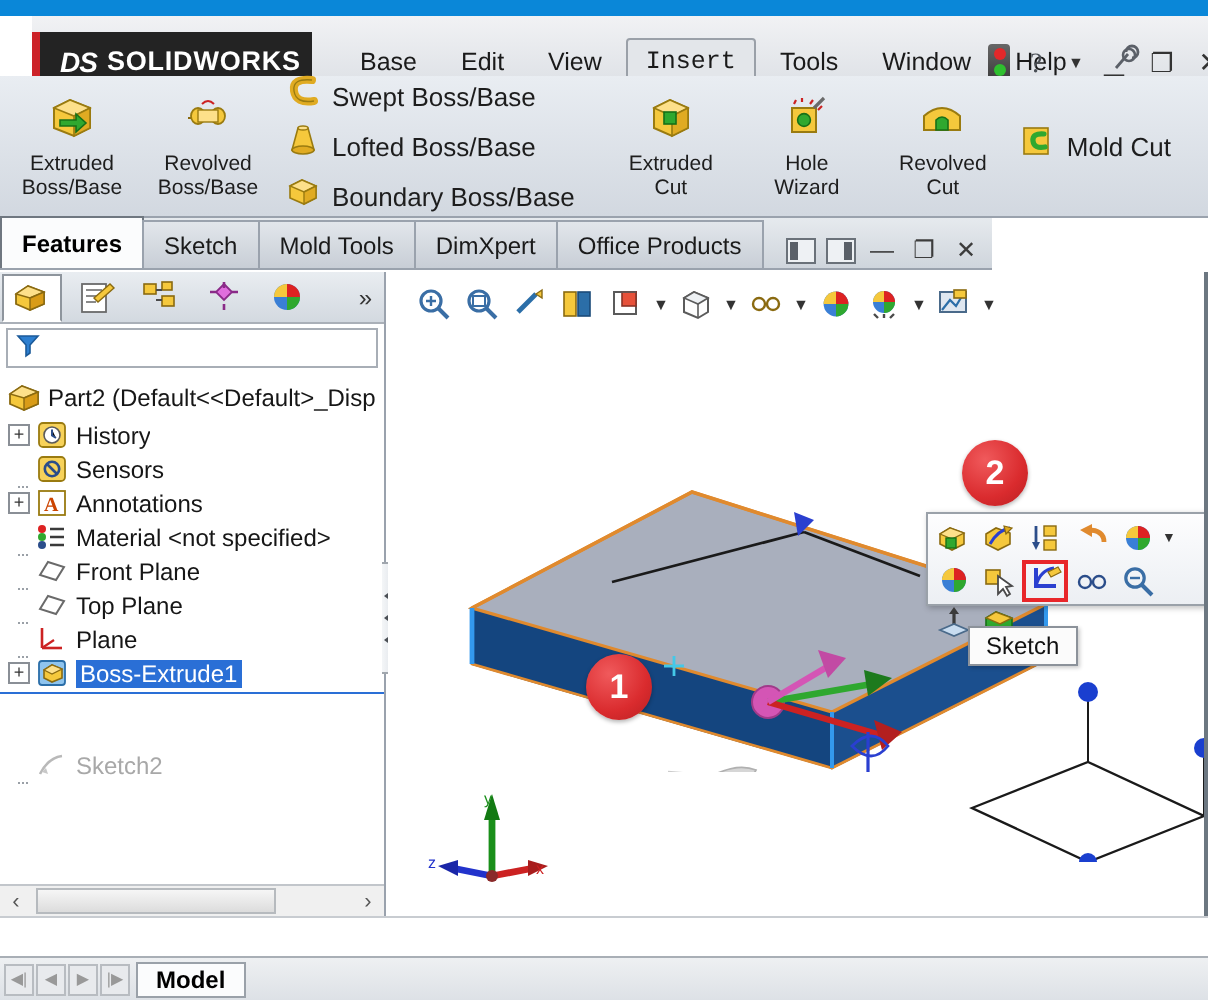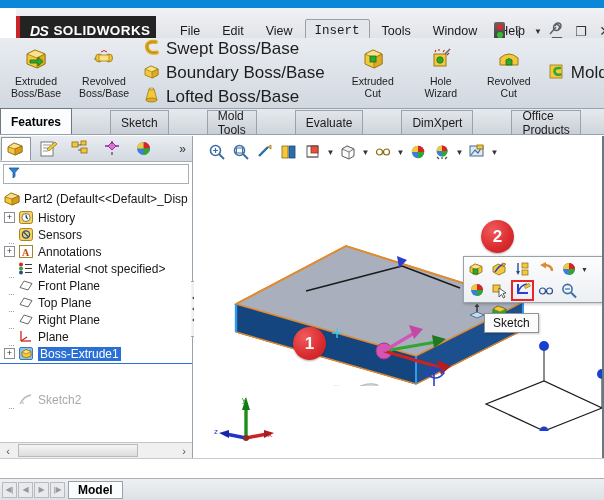--- a/index.html
+++ b/index.html
@@ -70,30 +70,30 @@
   .rb-sep { width: 1px; background: #b0b7c0; margin: 5px 3px; }
   .rb-big {
     width: 68px; height: 100%; display: flex; flex-direction: column;
     align-items: center; justify-content: center; cursor: default; gap: 1px;
   }
   .rb-big .lbl { font-size: 10.5px; color: #1d1d1d; text-align: center; line-height: 11px; }
   .rb-small-col { display: flex; flex-direction: column; justify-content: center; height: 100%; gap: 1px; }
   .rb-small {
     display: flex; align-items: center; gap: 5px; padding: 1px 4px; cursor: default;
   }
-  .rb-small .lbl { font-size: 17px; color: #1d1d1d; white-space: nowrap; }
+  .rb-small .lbl { font-size: 13px; color: #1d1d1d; white-space: nowrap; }
 
   
   .icn { position: relative; display: inline-block; flex: none; }
 
   
   .cmdtabs {
-    position: absolute; left: 0; top: 109px; width: 604px; height: 26px;
+    position: absolute; left: 0; top: 109px; width: 496px; height: 26px;
     background: linear-gradient(#e6eaee,#cfd5dc);
-    display: flex; align-items: flex-end; border-bottom: 1px solid #9aa2ad; gap: 39px;
+    display: flex; align-items: flex-end; border-bottom: 1px solid #9aa2ad;
   }
   .ctab {
     height: 24px; padding: 0 10px; display: flex; align-items: center;
     font-size: 12px; color: #1a1a1a; background: linear-gradient(#e2e6eb,#c8ced6);
     border: 1px solid #9aa2ad; border-bottom: none; margin-right: -1px; cursor: default;
   }
   .ctab.active {
     background: #fbfcfd; font-weight: bold; height: 26px;
     border-color: #6f7780; color: #000;
   }
@@ -224,21 +224,21 @@
 <div id="app">
 
   <div class="titlebar-top"></div>
 
   <div class="menubar">
     <div class="logo-block">
       <span class="logo-ds">DS</span>
       <span class="logo-sw">SOLIDWORKS</span>
     </div>
     <div class="menu-items">
-      <div class="menu-item">File</div>
+      <div class="menu-item">Base</div>
       <div class="menu-item">Edit</div>
       <div class="menu-item">View</div>
       <div class="menu-item active">Insert</div>
       <div class="menu-item">Tools</div>
       <div class="menu-item">Window</div>
       <div class="menu-item">Help</div>
       <div class="tb-icon" style="margin-left:6px;">
         <svg width="20" height="20" viewBox="0 0 20 20">
             <path d="M7 13 L13 6 M12 5 a3 3 0 1 1 3 3" stroke="#5b6068" stroke-width="1.4" fill="none"></path>
             <circle cx="13.5" cy="6.5" r="3" fill="none" stroke="#5b6068" stroke-width="1.3"></circle>
@@ -296,36 +296,36 @@
             <svg width="19" height="17" viewBox="0 0 19 17">
                 <path d="M14 3 q-10 -1 -9 5.5 q1 6.5 10 5" stroke="#e0ab22" stroke-width="4" fill="none" stroke-linecap="round"></path>
                 <path d="M14 3 q-10 -1 -9 5.5 q1 6.5 10 5" stroke="#9a7b10" stroke-width="0.7" fill="none"></path>
               </svg>
           </span>
           <span class="lbl">Swept Boss/Base</span>
         </div>
         <div class="rb-small">
           <span class="icn">
             <svg width="19" height="17" viewBox="0 0 19 17">
+                <path d="M7 2 L12 2 L15 13 L4 13 Z" fill="#f5c83c" stroke="#9a7b10" stroke-width="0.8"></path>
+                <ellipse cx="9.5" cy="13" rx="5.5" ry="2" fill="#e0ab22" stroke="#9a7b10" stroke-width="0.8"></ellipse>
+                <ellipse cx="9.5" cy="2" rx="2.5" ry="1" fill="#fde08a" stroke="#9a7b10" stroke-width="0.7"></ellipse>
+              </svg>
+          </span>
+          <span class="lbl">Lofted Boss/Base</span>
+        </div>
+        <div class="rb-small">
+          <span class="icn">
+            <svg width="19" height="17" viewBox="0 0 19 17">
                 <path d="M3 6 L9 3 L16 6 L16 12 L10 15 L3 12 Z" fill="#f5c83c" stroke="#9a7b10" stroke-width="0.8"></path>
                 <path d="M3 6 L9 3 L16 6 L10 9 Z" fill="#fde08a" stroke="#9a7b10" stroke-width="0.7"></path>
                 <path d="M10 9 L16 6 L16 12 L10 15 Z" fill="#e0ab22" stroke="#9a7b10" stroke-width="0.7"></path>
               </svg>
           </span>
           <span class="lbl">Boundary Boss/Base</span>
-        </div>
-        <div class="rb-small">
-          <span class="icn">
-            <svg width="19" height="17" viewBox="0 0 19 17">
-                <path d="M7 2 L12 2 L15 13 L4 13 Z" fill="#f5c83c" stroke="#9a7b10" stroke-width="0.8"></path>
-                <ellipse cx="9.5" cy="13" rx="5.5" ry="2" fill="#e0ab22" stroke="#9a7b10" stroke-width="0.8"></ellipse>
-                <ellipse cx="9.5" cy="2" rx="2.5" ry="1" fill="#fde08a" stroke="#9a7b10" stroke-width="0.7"></ellipse>
-              </svg>
-          </span>
-          <span class="lbl">Lofted Boss/Base</span>
         </div>
       </div>
     </div>
 
     <div class="rb-sep"></div>
 
     <div class="rb-group">
       <div class="rb-big">
         <span class="icn">
           <svg width="26" height="24" viewBox="0 0 26 24">
@@ -382,21 +382,20 @@
         
       </div>
 
     </div>
   </div>
 
   <div class="cmdtabs">
     <div class="ctab active">Features</div>
     <div class="ctab">Sketch</div>
     <div class="ctab">Mold Tools</div>
-    <div class="ctab">Evaluate</div>
     <div class="ctab">DimXpert</div>
     <div class="ctab">Office Products</div>
     <div class="cmdtabs-right">
       <div class="mini-btn l"></div>
       <div class="mini-btn r"></div>
       <div class="win-ctl">—</div>
       <div class="win-ctl">❐</div>
       <div class="win-ctl">✕</div>
     </div>
   </div>
@@ -525,29 +524,20 @@
       <div class="trow">
         <span class="nogutter"></span>
         <span class="ti">
           <svg width="16" height="15" viewBox="0 0 16 15">
               <path d="M2 9.5 L6 3 L14 5.5 L10 12 Z" fill="none" stroke="#6a6a6a" stroke-width="1"></path>
             </svg>
         </span>
         <span class="tx">Top Plane</span>
       </div>
 
-      <div class="trow">
-        <span class="nogutter"></span>
-        <span class="ti">
-          <svg width="16" height="15" viewBox="0 0 16 15">
-              <path d="M2 9.5 L6 3 L14 5.5 L10 12 Z" fill="none" stroke="#6a6a6a" stroke-width="1"></path>
-            </svg>
-        </span>
-        <span class="tx">Right Plane</span>
-      </div>
 
       <div class="trow">
         <span class="nogutter"></span>
         <span class="ti">
           <svg width="16" height="15" viewBox="0 0 16 15">
               <path d="M3 12 V2" stroke="#cc2222" stroke-width="1.3"></path>
               <path d="M3 12 H13" stroke="#cc2222" stroke-width="1.3"></path>
               <path d="M3 12 L9 8" stroke="#cc2222" stroke-width="1.1"></path>
             </svg>
         </span>

